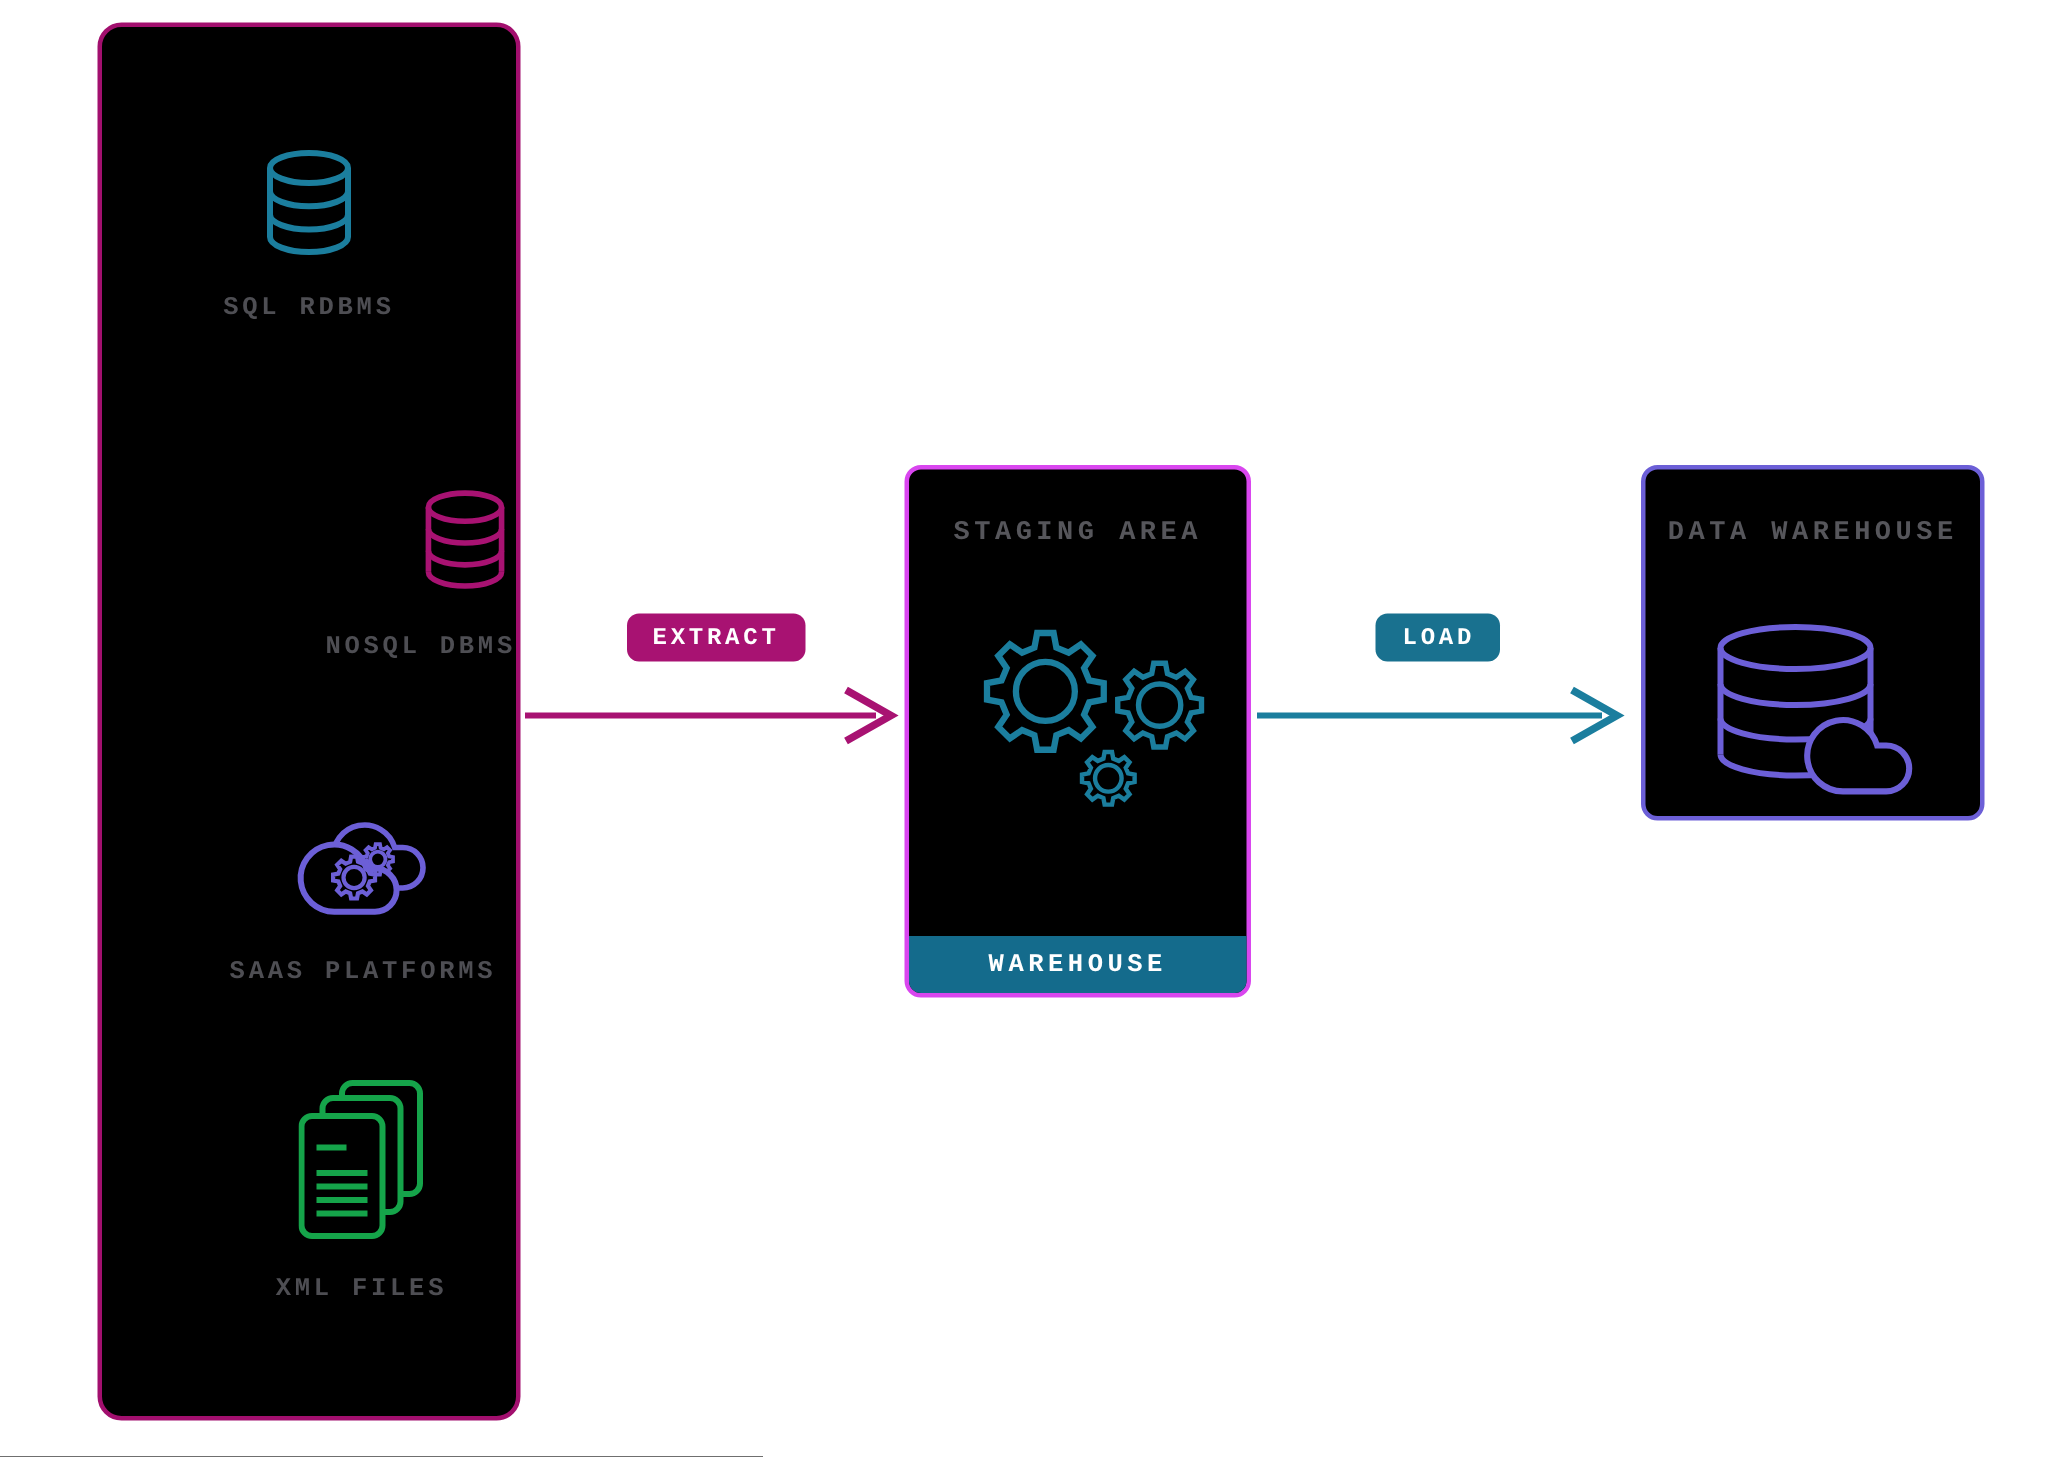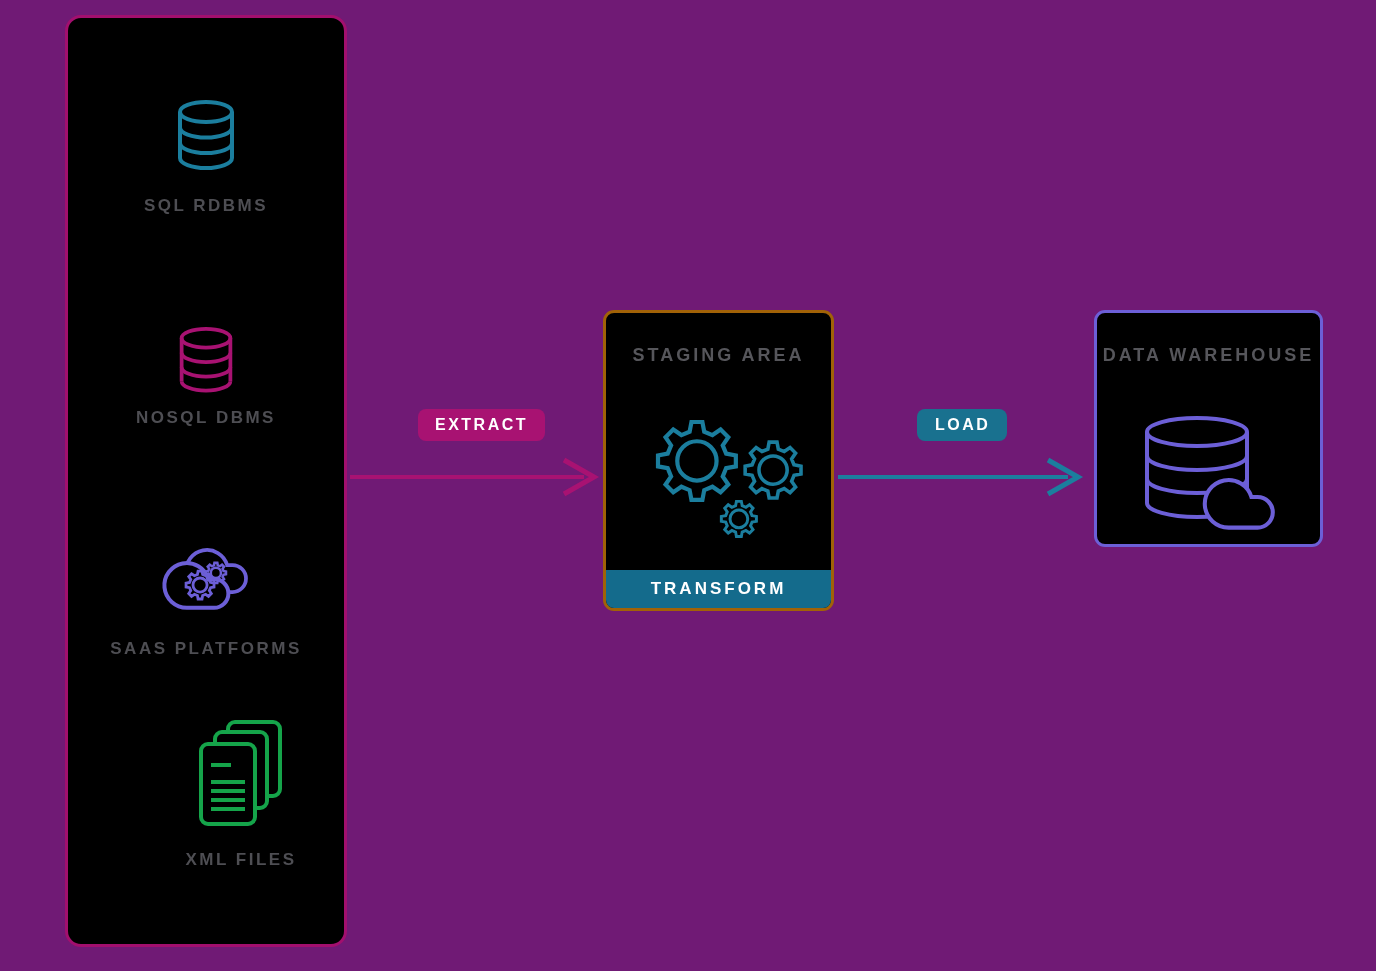--- a/index.html
+++ b/index.html
@@ -1,37 +1,37 @@
 <!DOCTYPE html>
 <html><head>
 <meta charset="utf-8">
 <style>
   html, body { margin: 0; padding: 0; background: #000; }
   #canvas {
     position: relative; width: 1376px; height: 971px;
-    background: #701a75; overflow: hidden;
-    font-family: Liberation Sans, sans-serif;
+    background: #ffffff; overflow: hidden;
+    font-family: Liberation Mono, monospace;
   }
   .box { position: absolute; box-sizing: border-box; background: #000; }
   #sources-panel {
     left: 65px; top: 15px; width: 282px; height: 932px;
     border: 3px solid #a20f6e; border-radius: 16px;
   }
   .source-item { position: absolute; left: 0; width: 100%; display: flex; flex-direction: column; align-items: center; }
   #src-0 { top: 80px;  gap: 18px; }
-  #src-1 { top: 307px; gap: 8px; }
-  #src-2 { top: 515px; gap: 22px; }
+  #src-1 { top: 307px; gap: 22px; align-items: flex-end; }
+  #src-2 { top: 515px; gap: 22px; margin-left: 36px; }
   #src-3 { top: 702px; gap: 24px; padding-left: 35px; }
   .src-label {
     font-weight: bold; font-size: 17px; letter-spacing: 2.5px;
     color: #4e4e53; white-space: nowrap;
   }
   #staging-box {
-    left: 603px; top: 310px; width: 231px; height: 301px;
-    border: 3px solid #a16207; border-radius: 11px;
+    left: 603px; top: 310px; width: 231px; height: 355px;
+    border: 3px solid #d946ef; border-radius: 11px;
   }
   #warehouse-box {
     left: 1094px; top: 310px; width: 229px; height: 237px;
     border: 3px solid #6c5fd7; border-radius: 11px;
   }
   .box-title {
     position: absolute; top: 32px; left: 0; width: 100%; text-align: center;
     font-weight: bold; font-size: 18px; letter-spacing: 3px; color: #56565b;
     white-space: nowrap;
   }
@@ -139,21 +139,21 @@
 
   <div id="staging-box" class="box">
     <div class="box-title">STAGING AREA</div>
     <span id="staging-gears" class="icon-wrap">
       <svg width="170" height="140" viewBox="0 0 170 140" stroke="#1b7e9e" fill="none">
         <use href="#gear-with-hole" transform="translate(10,11) scale(1.31)" stroke-width="3.2"></use>
         <use href="#gear-with-hole" transform="translate(98,32) scale(0.94)" stroke-width="3.8"></use>
         <use href="#gear-with-hole" transform="translate(75,92) scale(0.59)" stroke-width="5"></use>
       </svg>
     </span>
-    <div id="staging-footer">TRANSFORM</div>
+    <div id="staging-footer">WAREHOUSE</div>
   </div>
 
   <div id="load-pill" class="pill">LOAD</div>
   <svg id="load-arrow" class="arrow" width="250" height="48" viewBox="0 0 250 48" stroke="currentColor" fill="none">
     <line x1="2" y1="24" x2="232" y2="24" stroke-width="4"></line>
     <path d="M212 7 L242 24 L212 41" stroke-width="5"></path>
   </svg>
 
   <div id="warehouse-box" class="box">
     <div class="box-title">DATA WAREHOUSE</div>

